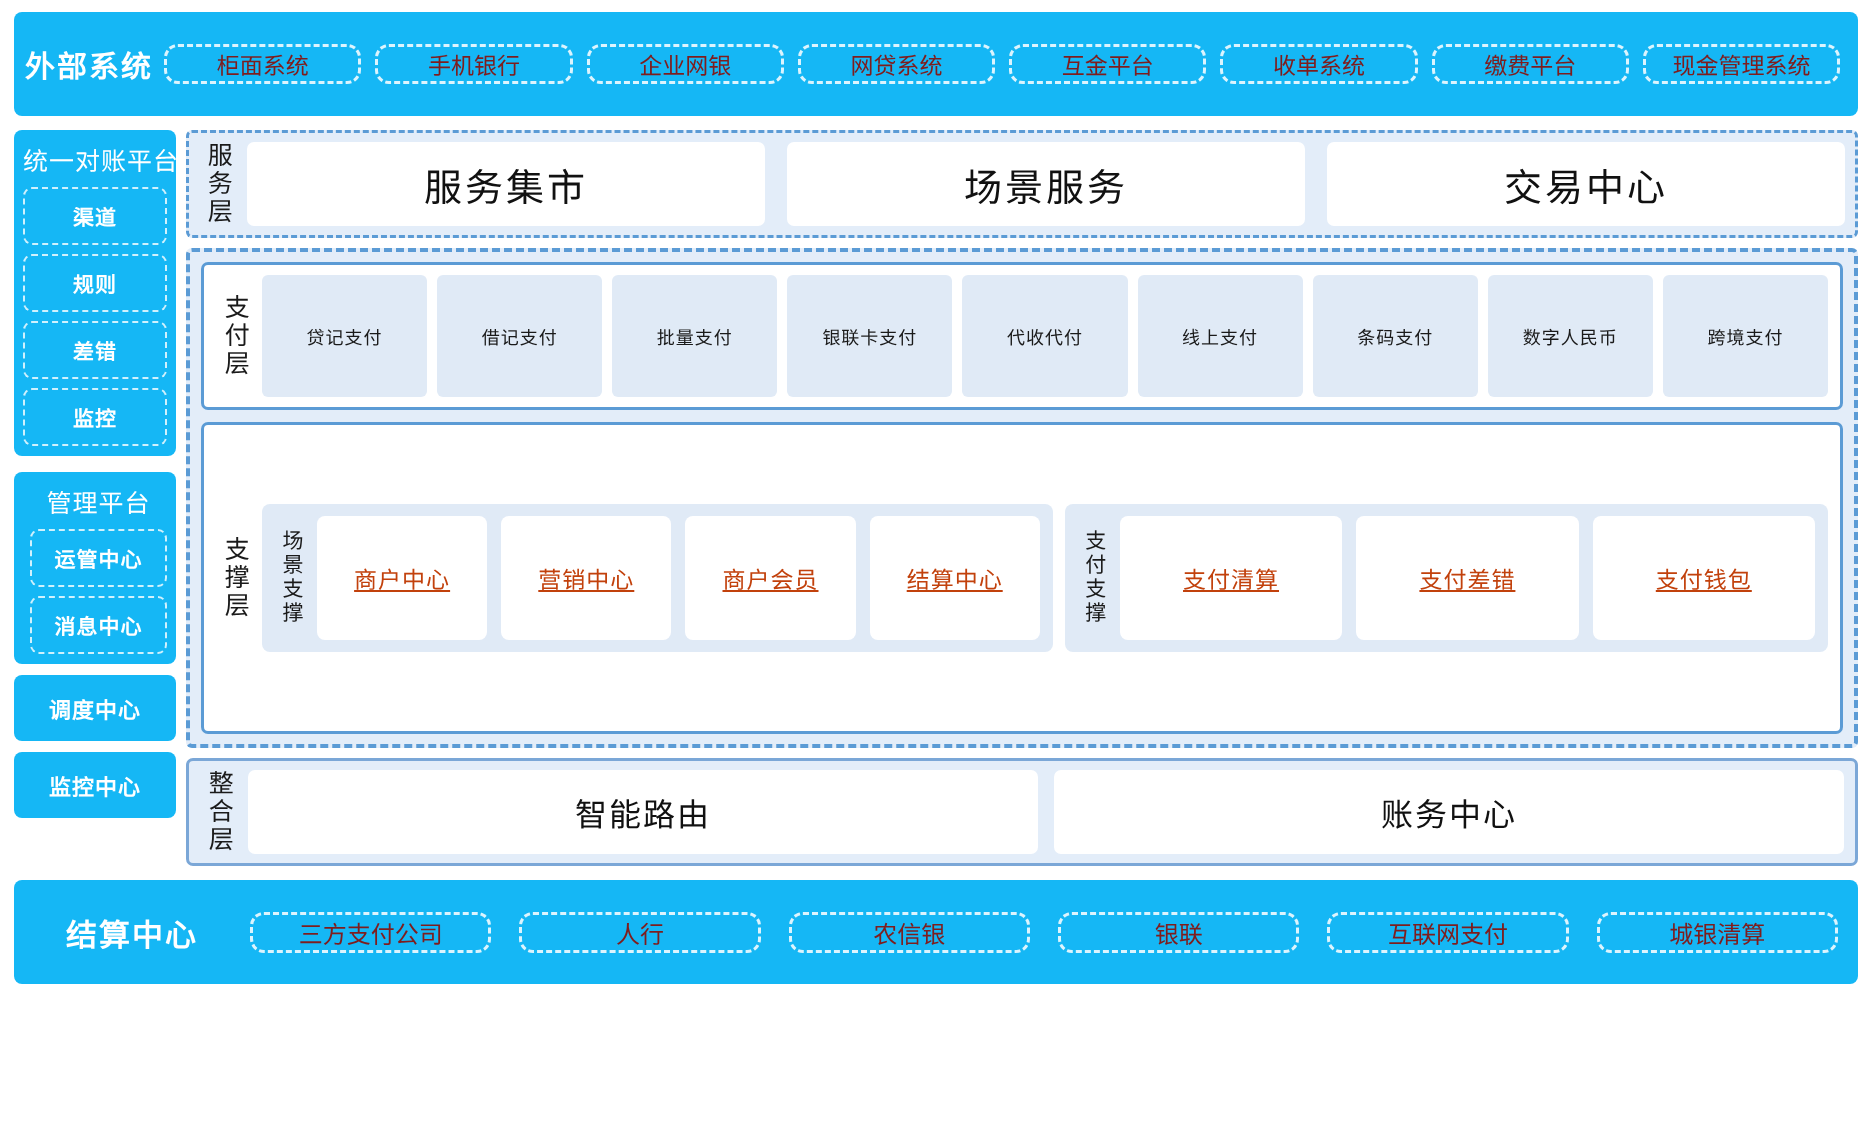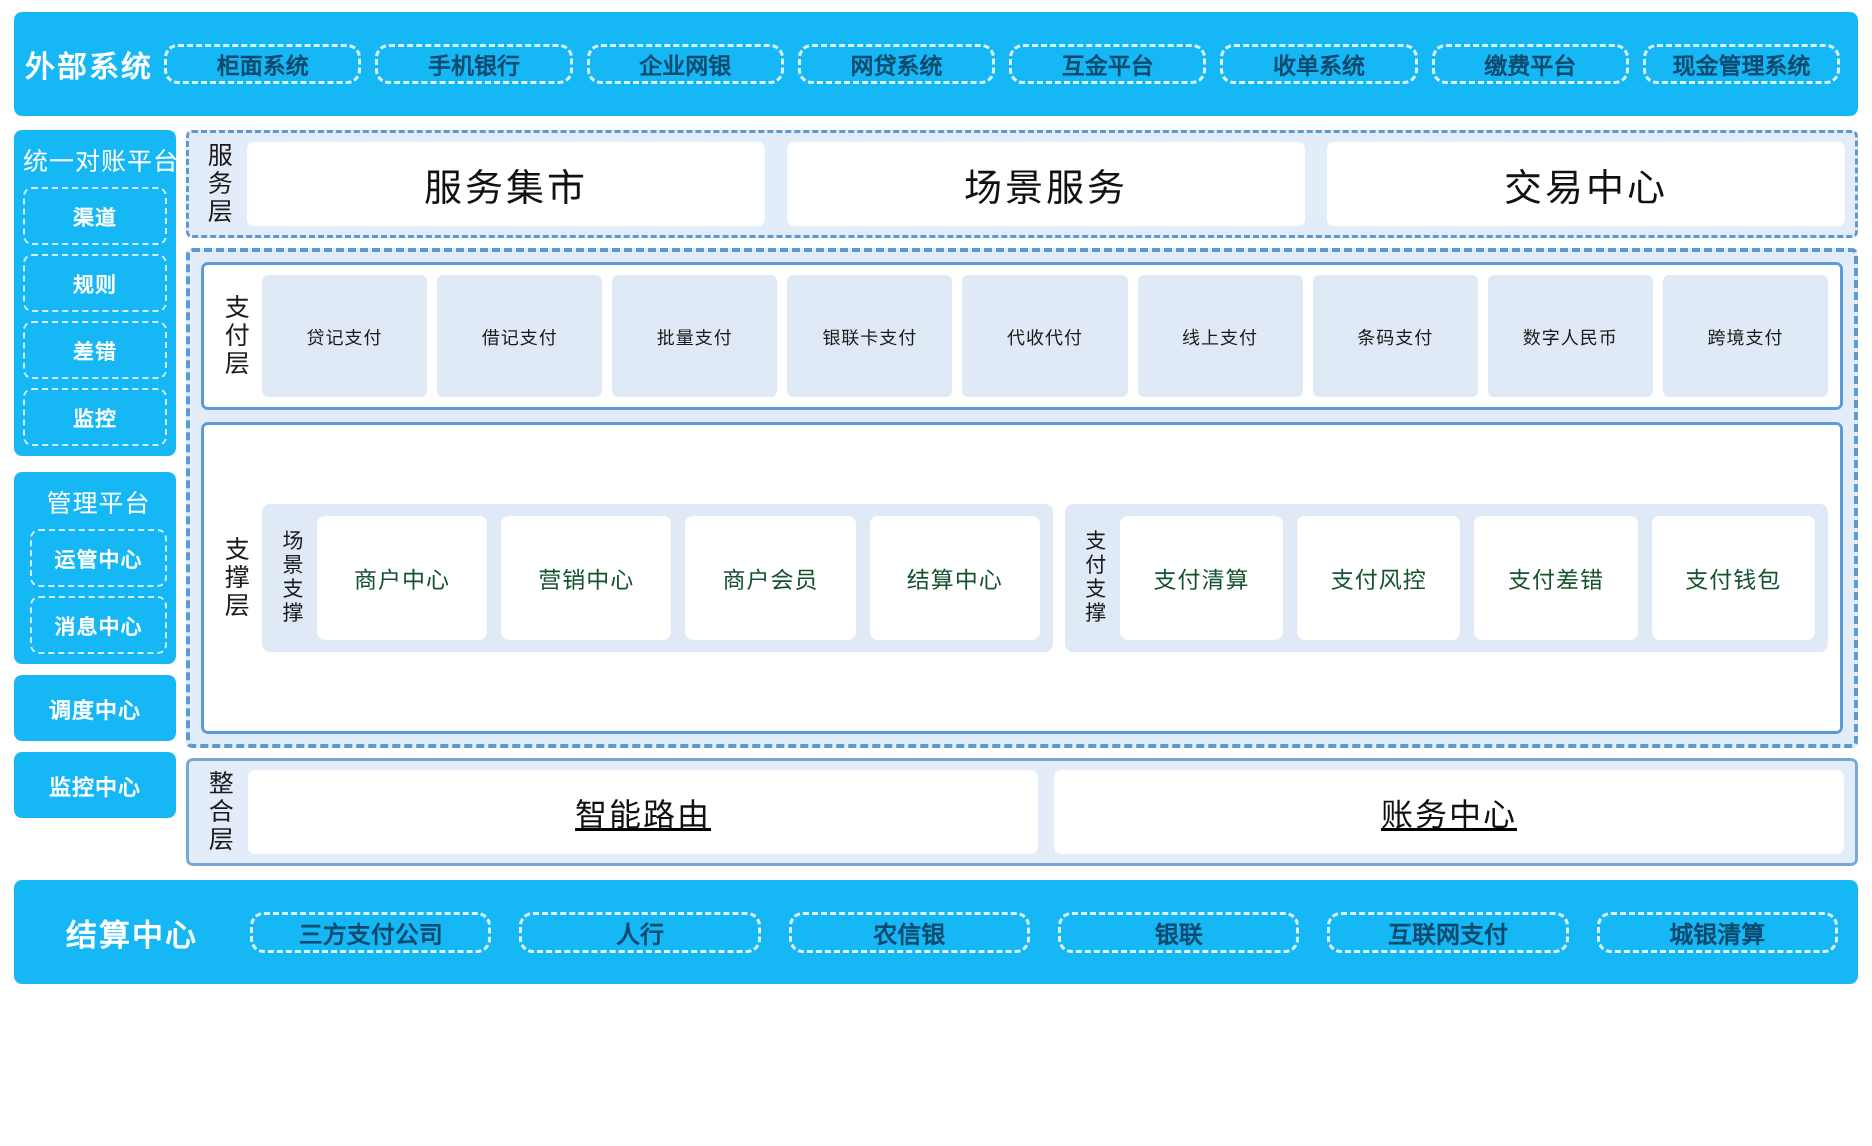--- a/index.html
+++ b/index.html
@@ -46,23 +46,23 @@
     display: flex;
     flex: 1;
     gap: 14px;
     align-items: stretch;
   }
 
   .dash-chip {
     flex: 1;
     border: 3px dashed rgba(255,255,255,0.85);
     border-radius: 14px;
-    color: #0c4a6e;
+    color: #7f1d1d;
     font-size: 23px;
-    font-weight: 700;
+    font-weight: 400;
     display: flex;
     align-items: center;
     justify-content: center;
     white-space: nowrap;
   }
 
   
   #external-bar {
     height: 104px;
     padding: 10px 18px 10px 0;
@@ -271,42 +271,42 @@
     gap: 14px;
   }
   .white-chip {
     flex: 1;
     background: #ffffff;
     border-radius: 8px;
     display: flex;
     align-items: center;
     justify-content: center;
     font-size: 23px;
-    color: #14532d;
+    color: #c2410c;
     letter-spacing: 1px;
     white-space: nowrap;
     min-height: 124px;
+    text-decoration: underline;
   }
 
   
   #integration-row {
     border: 3px solid #7ba7d7;
     border-radius: 7px;
     background: #e3edf9;
     padding: 9px 11px;
     display: flex;
     align-items: stretch;
     gap: 10px;
     flex: 0 0 auto;
   }
   #integration-cards {
     display: flex;
     flex: 1;
     gap: 16px;
-    text-decoration: underline;
   }
   .integ-card {
     flex: 1;
     background: #ffffff;
     border-radius: 7px;
     display: flex;
     align-items: center;
     justify-content: center;
     font-size: 32px;
     color: #111111;
@@ -404,21 +404,20 @@
                 <div class="white-chip">营销中心</div>
                 <div class="white-chip">商户会员</div>
                 <div class="white-chip">结算中心</div>
               </div>
             </div>
 
             <div class="support-group" id="paysup-group">
               <div class="v-label-sm">支付支撑</div>
               <div class="support-cards">
                 <div class="white-chip">支付清算</div>
-                <div class="white-chip">支付风控</div>
                 <div class="white-chip">支付差错</div>
                 <div class="white-chip">支付钱包</div>
               </div>
             </div>
 
           </div>
         </div>
 
       </div>
 

